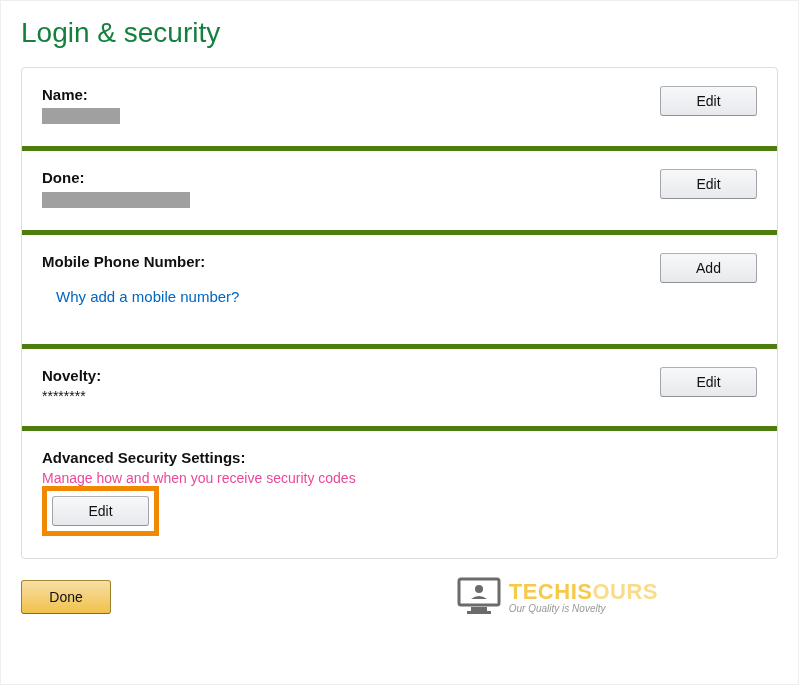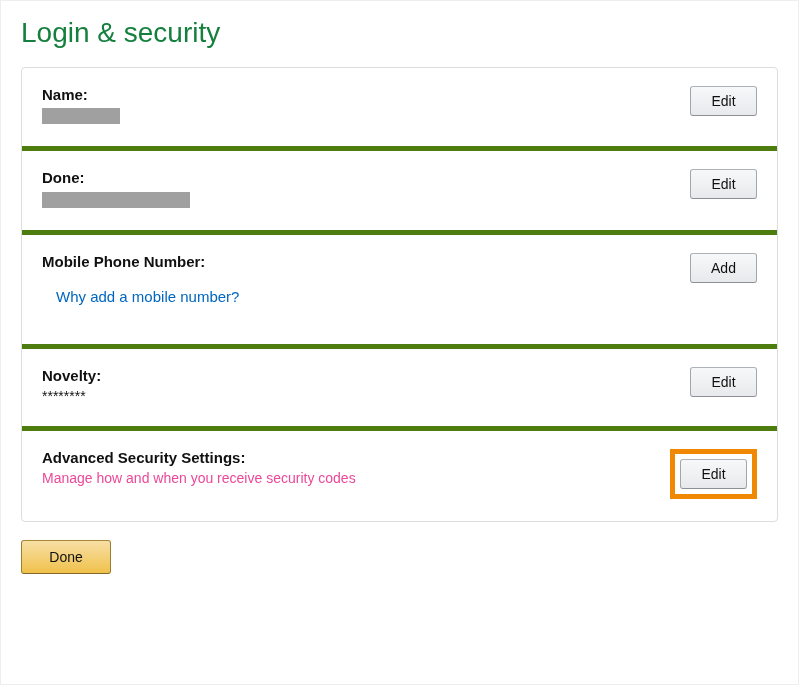--- a/index.html
+++ b/index.html
@@ -29,20 +29,21 @@
     }
     .section {
       padding: 18px 20px 22px 20px;
       border-bottom: 5px solid #4d7c0f;
       display: flex;
       justify-content: space-between;
       align-items: flex-start;
     }
     .section:last-child {
       border-bottom: none;
+      flex-direction: column;
     }
     .section-left {
       flex: 1;
     }
     .field-label {
       font-weight: 700;
       font-size: 15px;
       color: #111;
       margin-bottom: 4px;
     }
@@ -70,21 +71,21 @@
       display: inline-block;
       margin-top: 14px;
       margin-left: 14px;
     }
     .btn {
       background: linear-gradient(to bottom, #f7f8fa, #e7e9ec);
       border: 1px solid #adb1b8;
       border-color: #adb1b8 #a2a6ac #8d9096;
       border-radius: 3px;
       padding: 6px 0;
-      width: 67px;
+      width: 97px;
       font-size: 14px;
       color: #111;
       text-align: center;
       cursor: pointer;
       font-family: inherit;
     }
     .btn-primary {
       background: linear-gradient(to bottom, #f7dfa5, #f0c14b);
       border-color: #a88734 #9c7e31 #846a29;
       width: 90px;
@@ -177,13 +178,28 @@
     <span class="highlight-box">
       <button class="btn">Edit</button>
     </span>
   </div>
 
 </div>
 
 <div class="footer">
   <button class="btn btn-primary">Done</button>
 
+  <div class="brand-logo">
+    <span class="brand-icon">
+      <svg width="44" height="40" viewBox="0 0 44 40">
+        <rect x="2" y="2" width="40" height="26" rx="2" fill="none" stroke="#6b6b6b" stroke-width="3"></rect>
+        <rect x="14" y="30" width="16" height="4" fill="#6b6b6b"></rect>
+        <rect x="10" y="34" width="24" height="3" fill="#6b6b6b"></rect>
+        <circle cx="22" cy="12" r="4" fill="#6b6b6b"></circle>
+        <path d="M14 22 Q22 16 30 22" fill="#6b6b6b"></path>
+      </svg>
+    </span>
+    <div class="brand-text">
+      <div class="brand-name"><span class="t1">TECHIS</span><span class="t2">OURS</span></div>
+      <div class="brand-tag">Our Quality is Novelty</div>
+    </div>
+  </div>
 </div>
 
 </body></html>

